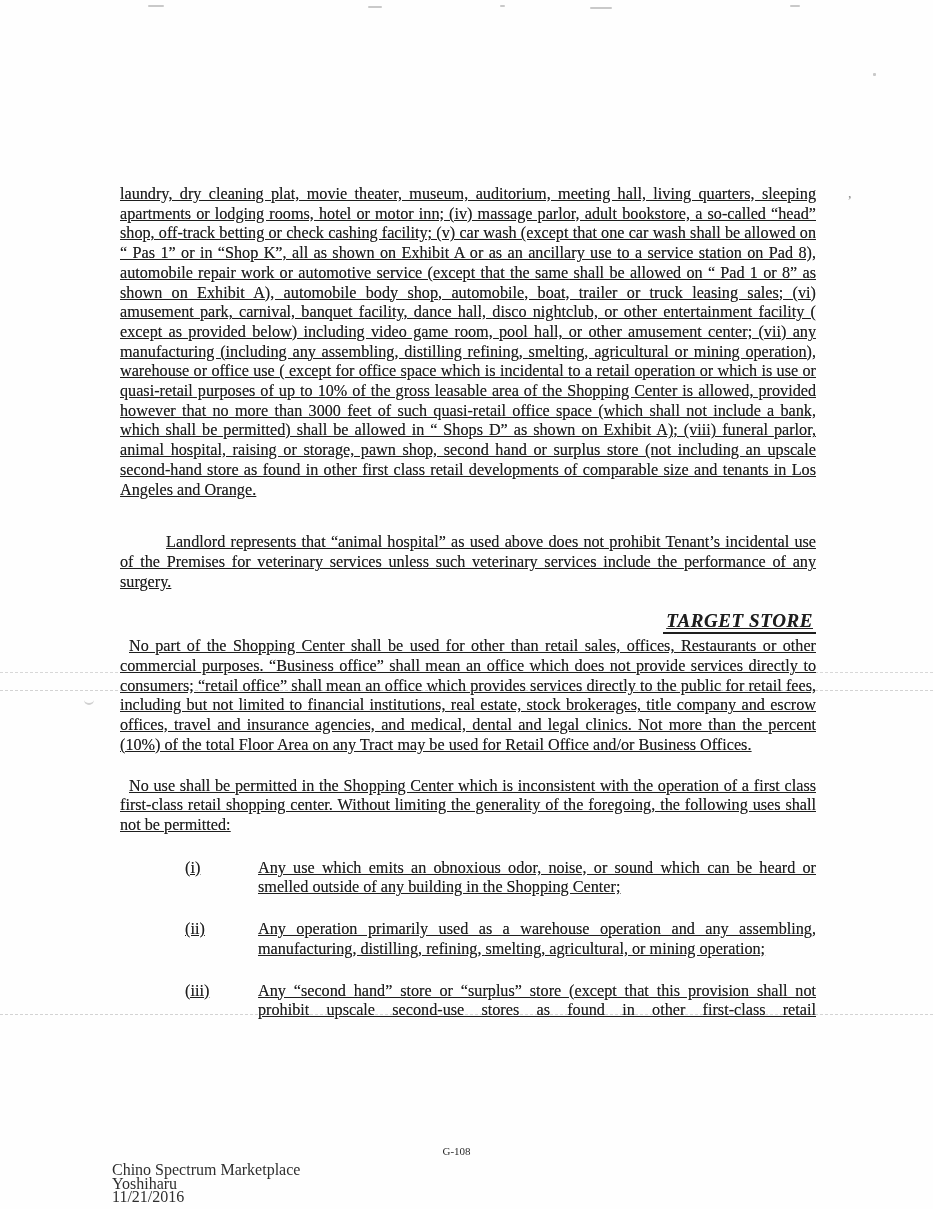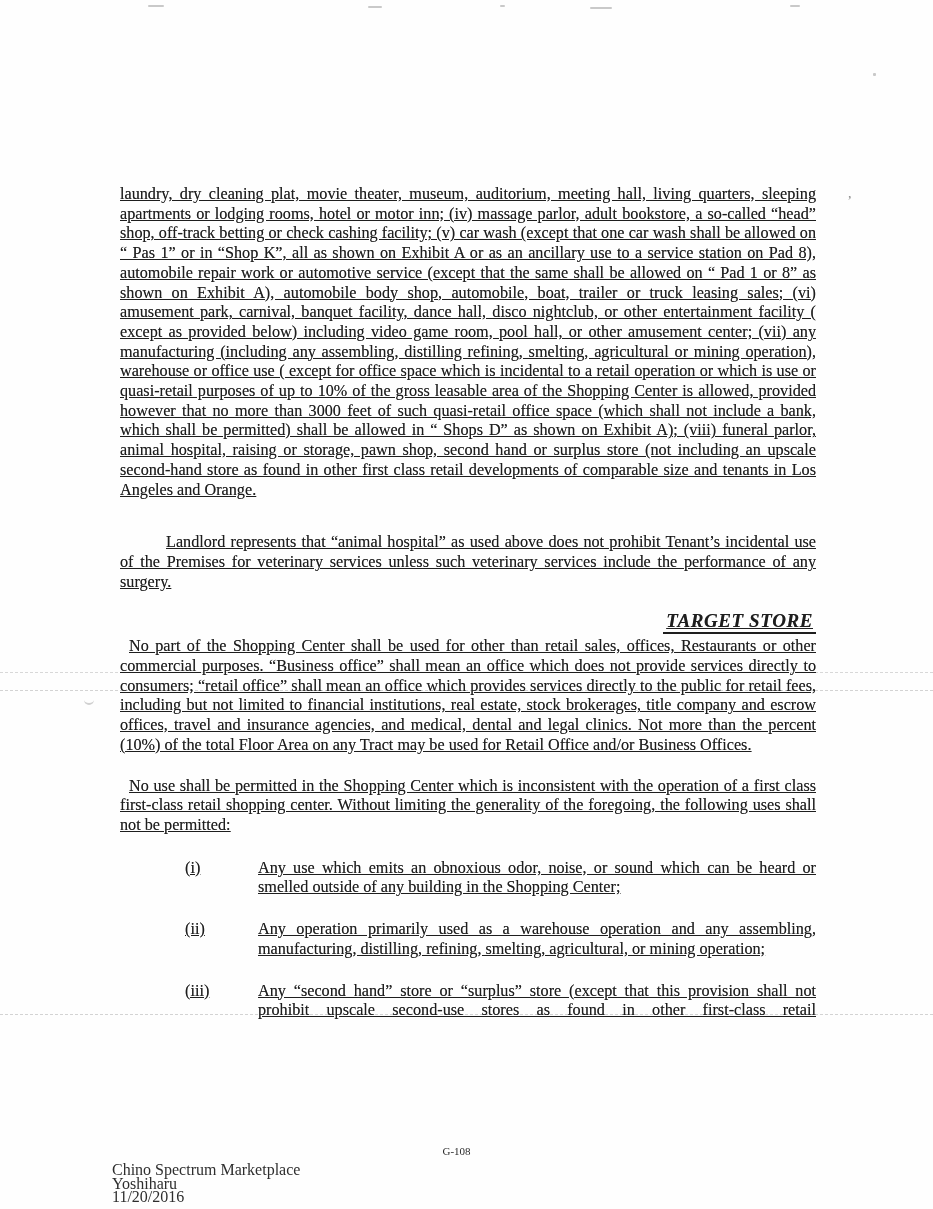--- a/index.html
+++ b/index.html
@@ -167,18 +167,18 @@
         <span class="use-marker">(iii)</span>
         <span class="use-text justify-all">Any “second hand” store or “surplus” store (except that this provision shall not prohibit upscale second-use stores as found in other first-class retail</span>
       </div>
 
     </div>
   </div>
 
   <div class="footer-block">
     <div>Chino Spectrum Marketplace</div>
     <div>Yoshiharu</div>
-    <div>11/20/2016</div>
+    <div>11/21/2016</div>
   </div>
 
   <div class="page-number">G-108</div>
 
 </div>
 
 </body></html>

